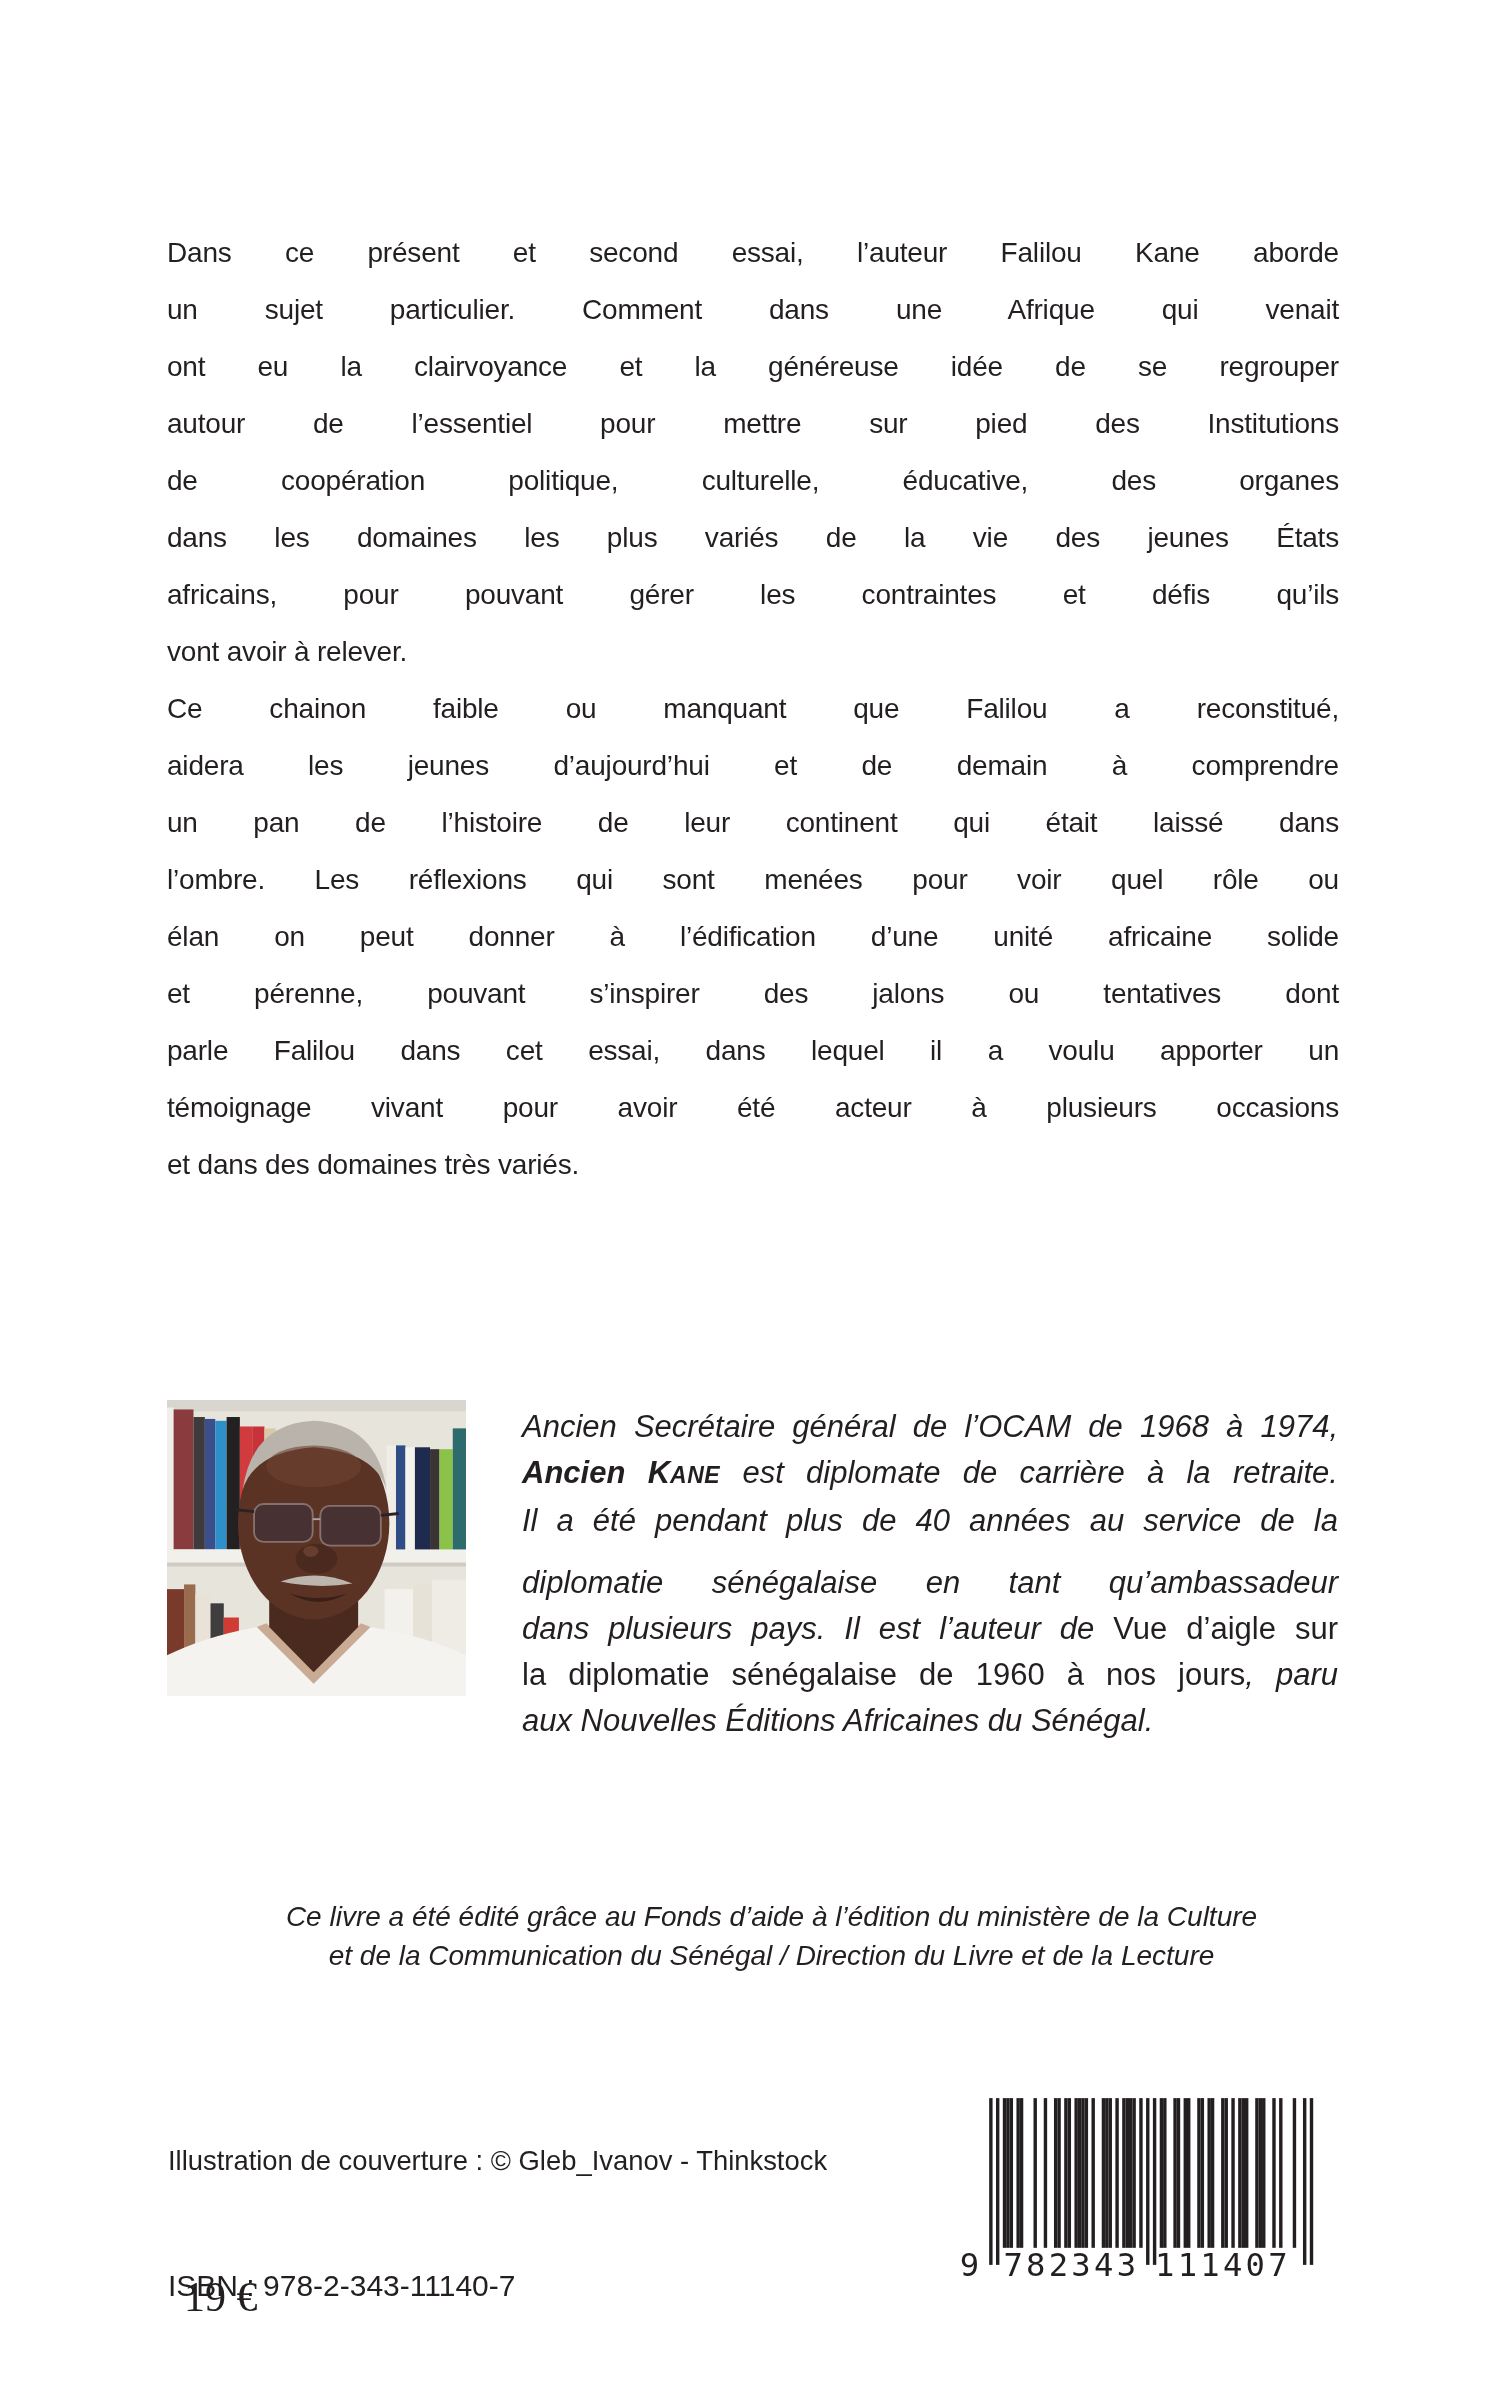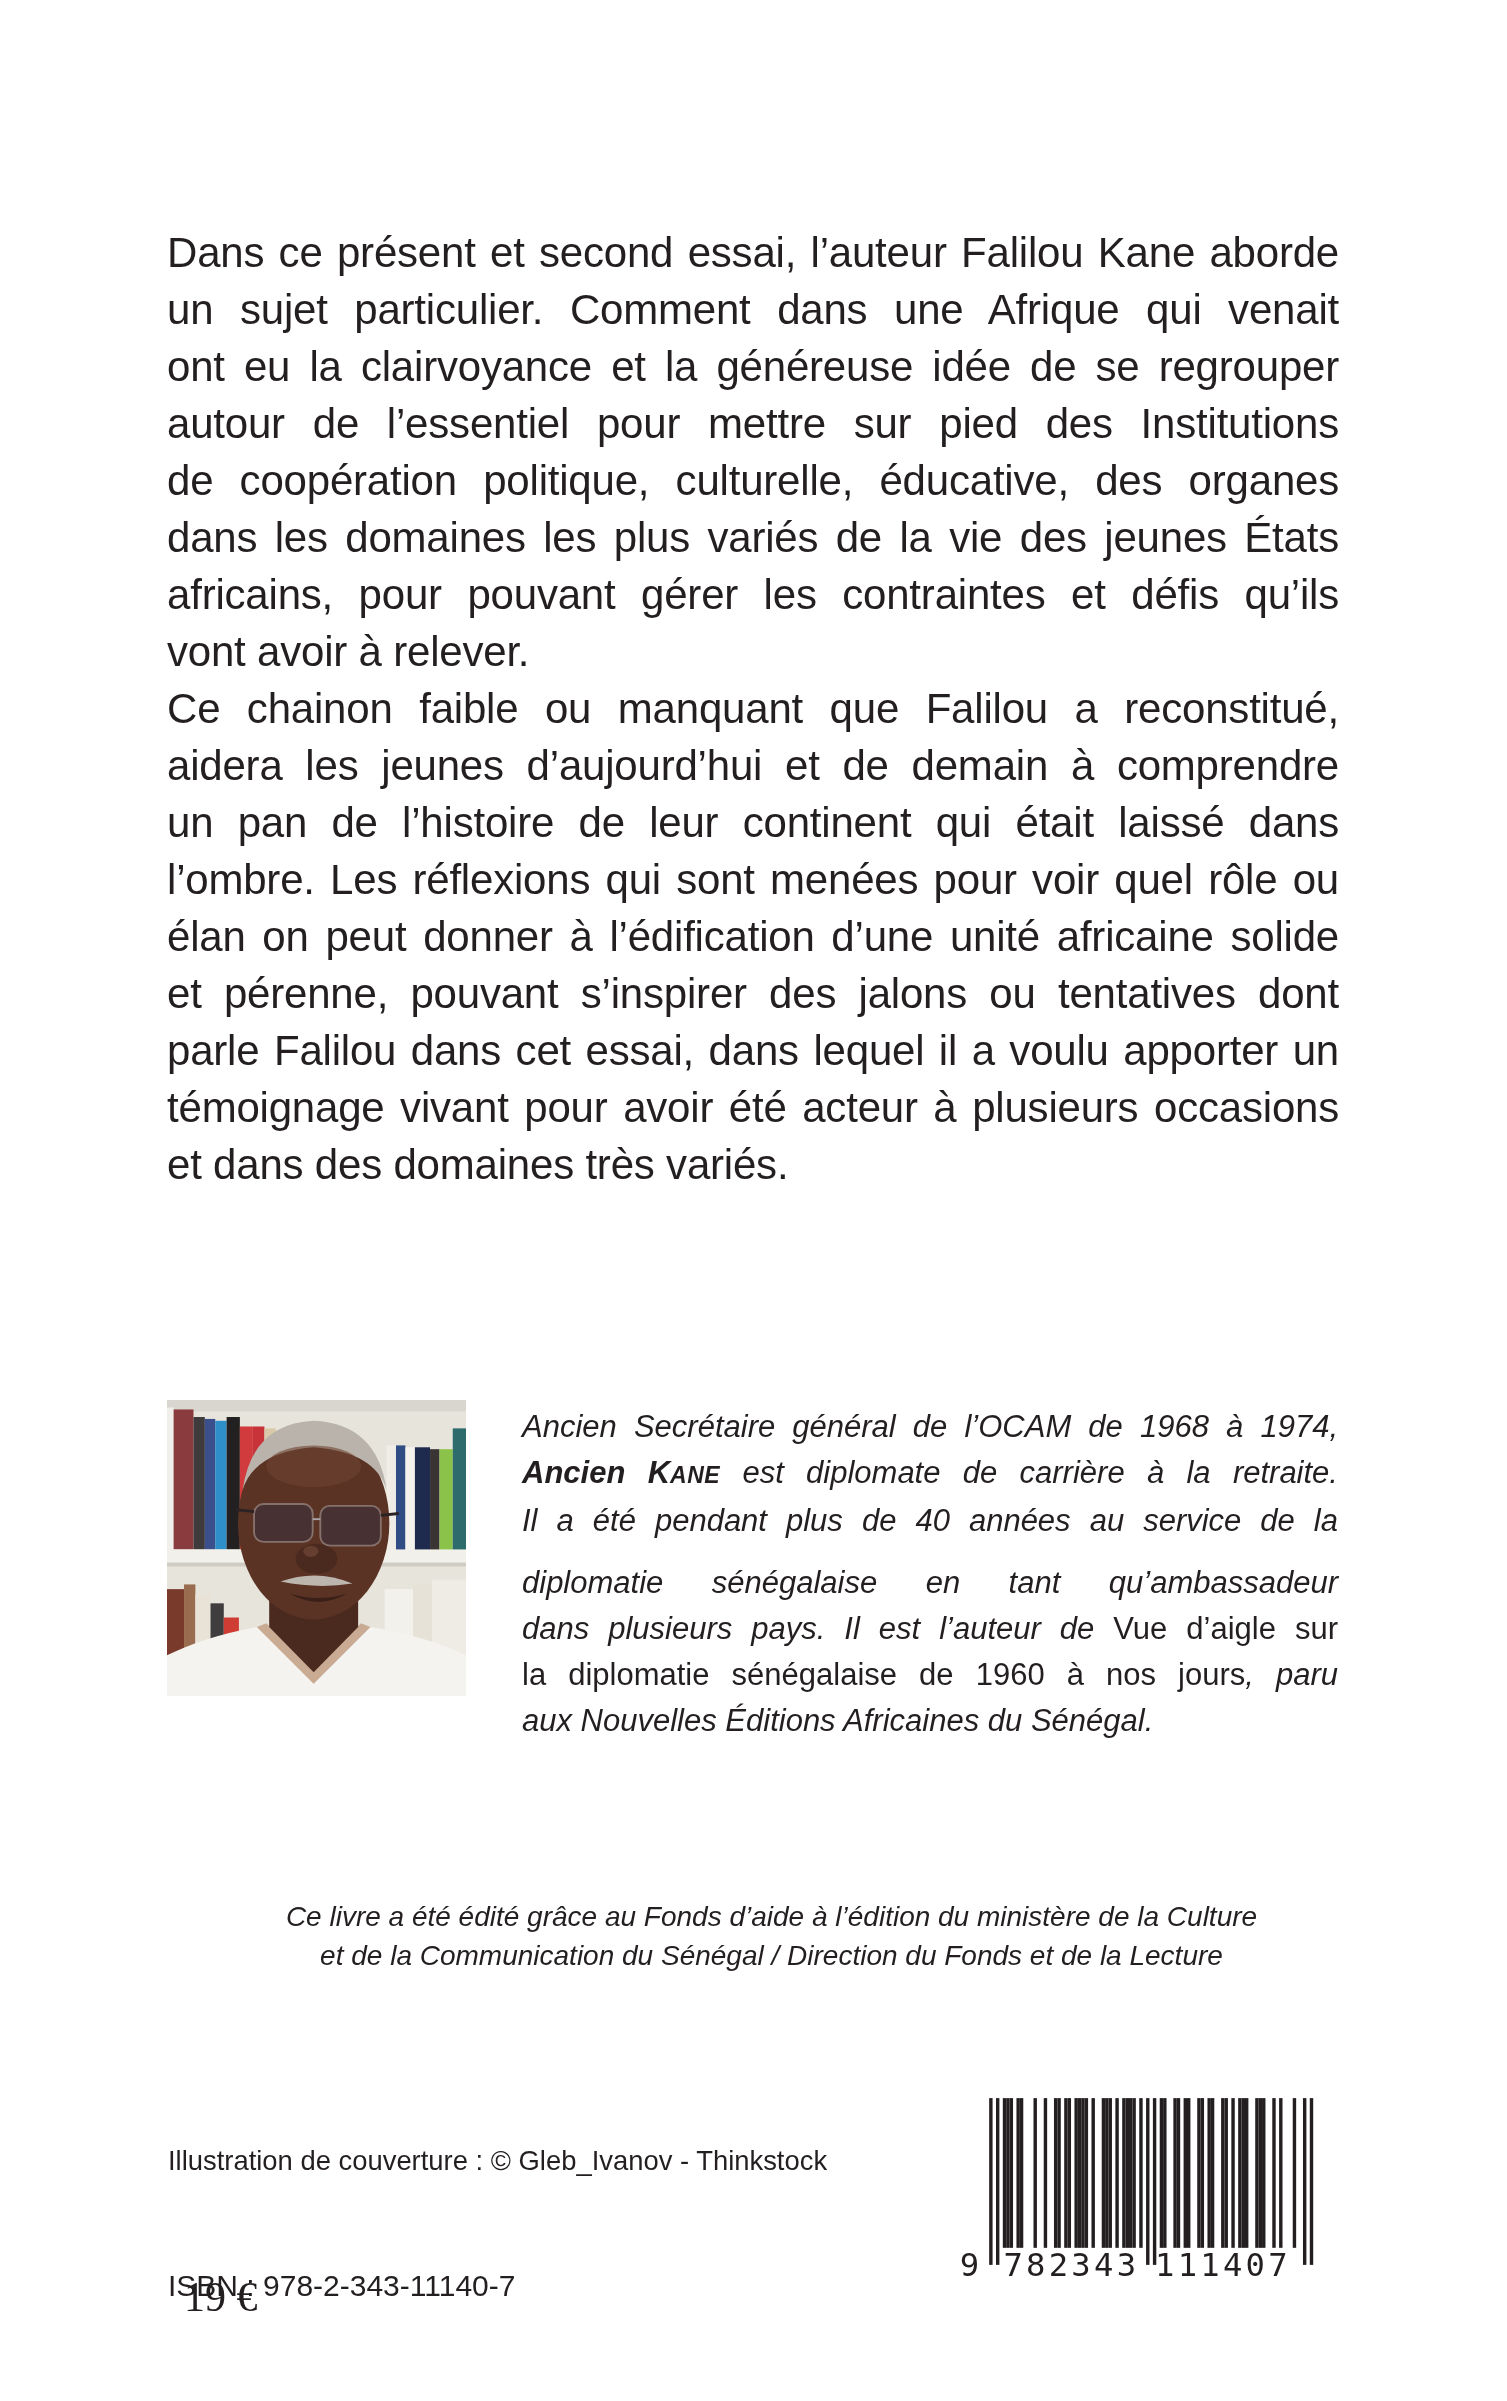--- a/index.html
+++ b/index.html
@@ -12,21 +12,21 @@
       color: #231f20;
       font-family: "Liberation Sans", "DejaVu Sans", sans-serif;
     }
     .abs { position: absolute; }
 
     
     .blurb {
       left: 167px;
       top: 224px;
       width: 1172px;
-      font-size: 42px;
+      font-size: 28px;
       line-height: 57px;
       text-align: justify;
       letter-spacing: -0.2px;
     }
     .blurb .line { display: block; text-align: justify; text-align-last: justify; }
     .blurb .line.last { text-align-last: left; }
 
     
     .photo {
       left: 167px;
@@ -186,21 +186,21 @@
   <span class="line"><span class="name"><span>Ancien</span> <span>K</span><span class="sc">ANE</span></span><span> est diplomate de carrière à la retraite.</span></span>
   <span class="line">Il a été pendant plus de 40 années au service de la</span>
   <span class="line loose">diplomatie sénégalaise en tant qu’ambassadeur</span>
   <span class="line"><span>dans plusieurs pays. Il est l’auteur de </span><span class="upright">Vue d’aigle sur</span></span>
   <span class="line"><span class="upright">la diplomatie sénégalaise de 1960 à nos jours</span><span>, paru</span></span>
   <span class="line last">aux Nouvelles Éditions Africaines du Sénégal.</span>
 </div>
 
 <div class="abs funding">
   <span>Ce livre a été édité grâce au Fonds d’aide à l’édition du ministère de la Culture</span>
-  <span>et de la Communication du Sénégal / Direction du Fonds et de la Lecture</span>
+  <span>et de la Communication du Sénégal / Direction du Livre et de la Lecture</span>
 </div>
 
 <div class="abs credit">Illustration de couverture : © Gleb_Ivanov - Thinkstock</div>
 <div class="abs isbn">ISBN : 978-2-343-11140-7</div>
 <div class="abs price">19 €</div>
 
 <div class="abs barcode">
   <svg id="barcode-svg" width="379" height="185" viewBox="0 0 400 195">
     <g id="barcode-bars" fill="#231f20">
         <rect x="35.00" y="0" width="3.60" height="176"></rect>

